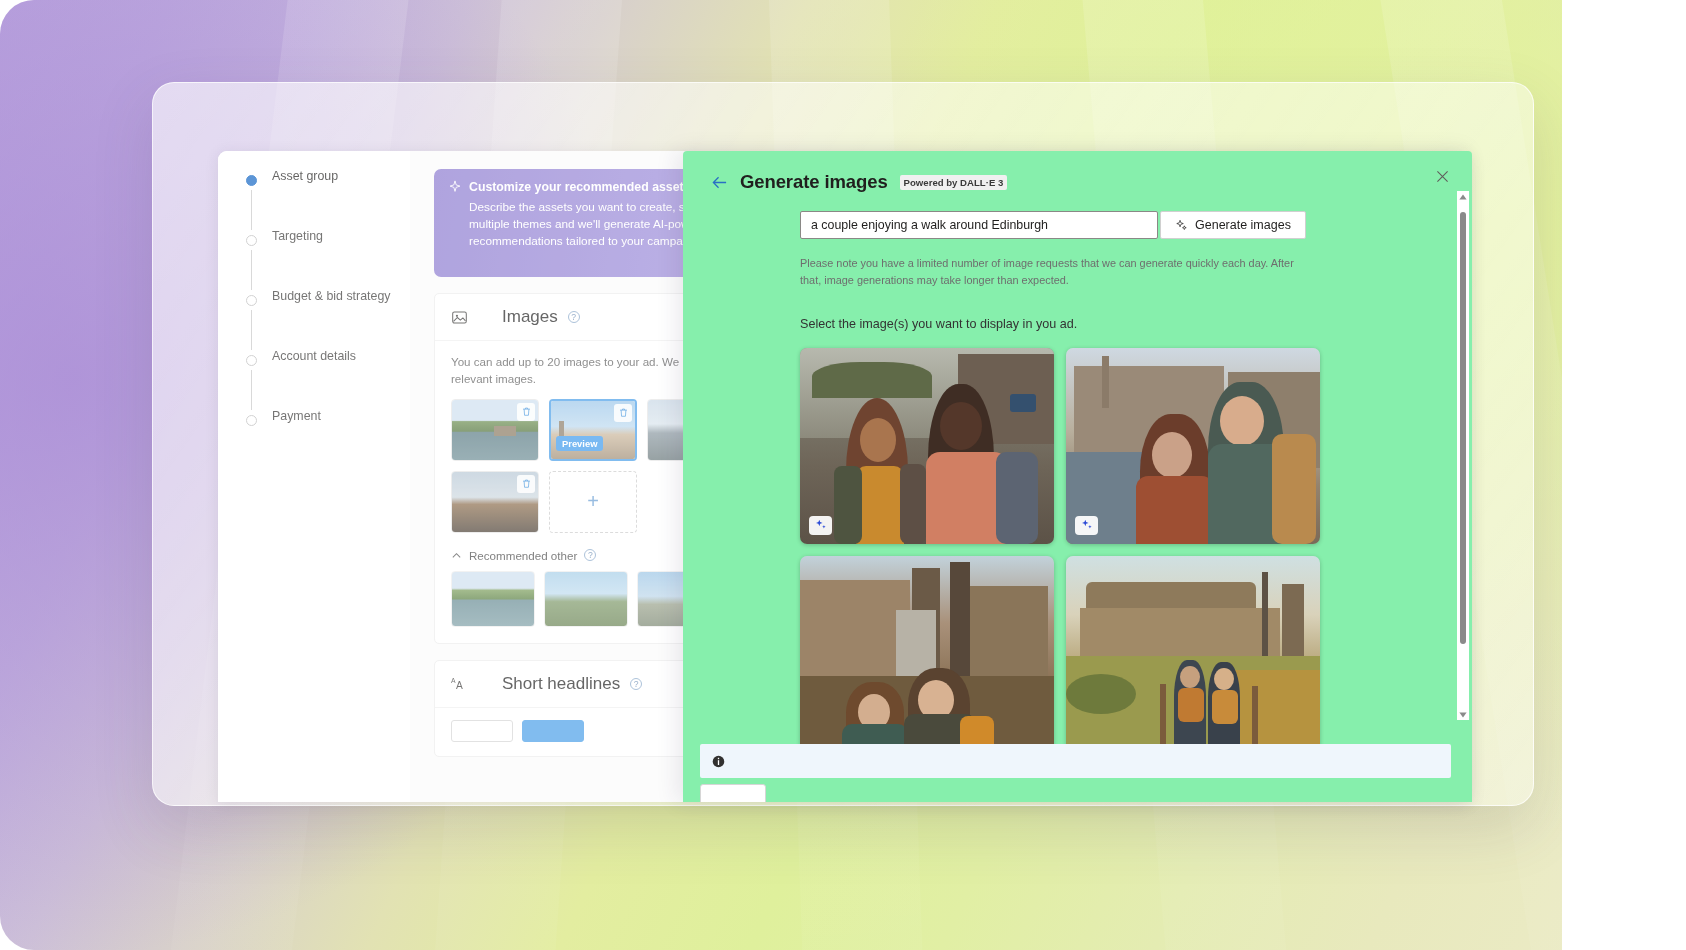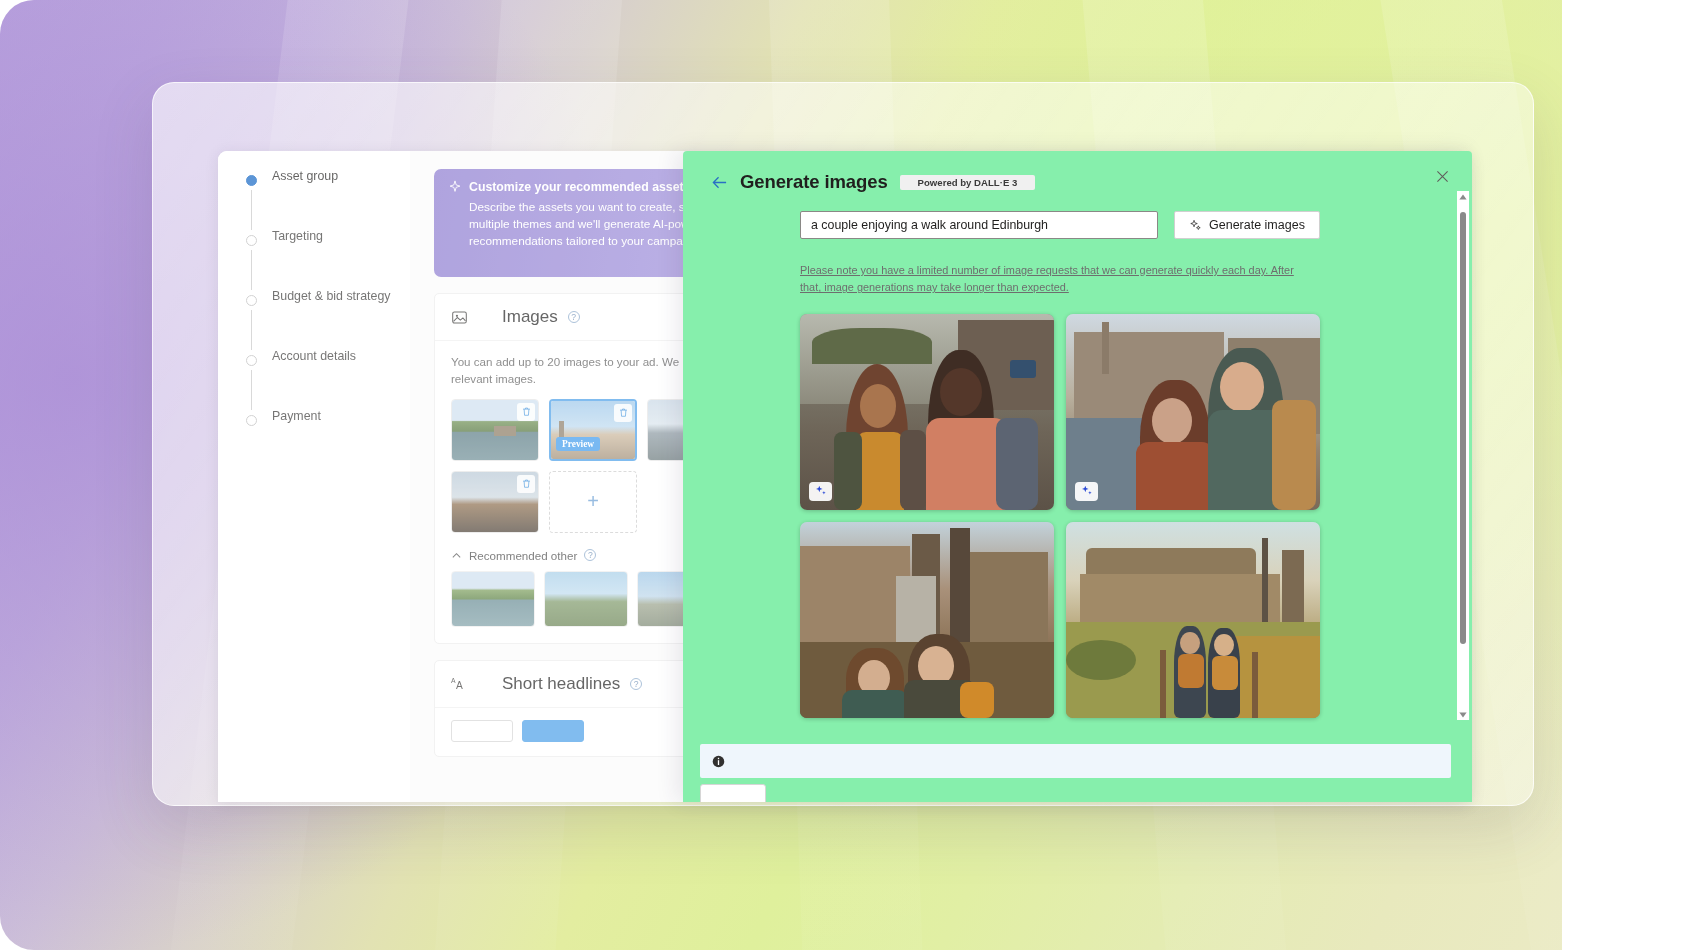--- a/index.html
+++ b/index.html
@@ -125,21 +125,21 @@
     font-size: 8.6px; line-height: 10px; text-align: center;
   }
   .card-body { padding: 12px 16px 16px 16px; }
   .card-note { font-size: 11.6px; color: #5e5e5e; line-height: 1.5; }
 
   .thumb-grid { margin-top: 11px; display: flex; flex-wrap: wrap; gap: 10px; width: 350px; }
   .thumb {
     position: relative; width: 88px; height: 62px;
     border-radius: 4px; overflow: hidden; border: 1px solid #e6e6e6;
   }
-  .thumb.sel { border: 2px solid #4b9fe8; font-family: Liberation Serif, serif; }
+  .thumb.sel { border: 2px solid #4b9fe8; }
   .trash-btn {
     position: absolute; right: 3px; top: 3px;
     width: 18px; height: 18px; border-radius: 3px;
     background: rgba(255,255,255,0.88);
     display: flex; align-items: center; justify-content: center;
   }
   .preview-badge {
     position: absolute; left: 5px; bottom: 8px;
     background: #3f9bed; color: #fff; font-size: 9.4px;
     padding: 2px 6px; border-radius: 3px; font-weight: bold;
@@ -186,46 +186,46 @@
     color: #605e5c; font-size: 15px; line-height: 1;
   }
   .dlg-head {
     display: flex; align-items: center; gap: 12px;
     padding: 20px 0 0 28px;
   }
   .back-arrow { width: 17px; height: 17px; color: #2a6fc4; }
   .dlg-title { font-size: 18.5px; color: #201f1e; font-weight: bold; letter-spacing: -0.1px; }
   .powered {
     font-size: 9.6px; color: #3a3a3a; background: #f0f0f0;
-    border-radius: 2px; padding: 2px 18px; font-weight: bold; white-space: nowrap;
+    border-radius: 2px; padding: 2px 4px; font-weight: bold; white-space: nowrap;
   }
 
   .prompt-row {
-    display: flex; align-items: center; gap: 16px;
+    display: flex; align-items: center; gap: 2px;
     margin: 18px 0 0 117px;
   }
   .prompt-input {
     width: 358px; height: 28px;
     border: 1px solid #8a8886; border-radius: 2px;
     padding: 0 10px; font-size: 12.4px; color: #201f1e;
     font-family: "Liberation Sans", sans-serif; background: #fff;
     outline: none;
   }
   .gen-btn {
     height: 28px; padding: 0 14px;
     border: 1px solid #d0d0d0; border-radius: 2px; background: #ffffff;
     display: flex; align-items: center; gap: 7px;
     font-size: 12.5px; color: #201f1e; cursor: pointer;
     font-family: "Liberation Sans", sans-serif;
   }
   .gen-btn .spk { width: 13px; height: 13px; }
 
   .rate-note {
-    margin: 23px 0 0 117px; width: 510px;
-    font-size: 10.9px; color: #6e6e6e; line-height: 1.6; text-decoration: underline;
+    margin: 16px 0 0 117px; width: 510px;
+    font-size: 10.9px; color: #6e6e6e; line-height: 1.6;
   }
   .select-note {
     margin: 27px 0 0 117px; font-size: 12.6px; color: #333333;
   }
 
   .img-grid {
     margin: 17px 0 0 117px; width: 520px;
     display: grid; grid-template-columns: repeat(2, 254px); gap: 12px;
   }
   .img-card {
@@ -444,20 +444,21 @@
       <button class="gen-btn">
         <svg class="spk" viewBox="0 0 16 16">
           <path d="M6.2 1.6 L7.2 4.6 L10.2 5.6 L7.2 6.6 L6.2 9.6 L5.2 6.6 L2.2 5.6 L5.2 4.6 Z" fill="none" stroke="#201f1e" stroke-width="0.85"></path>
           <path d="M11.5 8.4 L12.1 10.1 L13.8 10.7 L12.1 11.3 L11.5 13 L10.9 11.3 L9.2 10.7 L10.9 10.1 Z" fill="none" stroke="#201f1e" stroke-width="0.8"></path>
         </svg>
         <span>Generate images</span>
       </button>
     </div>
 
     <div class="rate-note">Please note you have a limited number of image requests that we can generate quickly each day. After that, image generations may take longer than expected.</div>
+    <div class="select-note">Select the image(s) you want to display in you ad.</div>
 
     <div class="img-grid">
 
       <div class="img-card">
         <div class="scene" style="background:linear-gradient(to bottom,#8e8f86 0%,#7d7a6d 30%,#6e6558 60%,#5c5247 100%);"></div>
         <div style="position:absolute;left:0;top:0;width:100%;height:46%;background:
              linear-gradient(to bottom,#b7b9ae,#8d8b7d);"></div>
         <div style="position:absolute;left:12px;top:14px;width:120px;height:36px;background:#5f6a48;border-radius:40% 40% 0 0;"></div>
         <div style="position:absolute;right:0;top:6px;width:96px;height:90px;background:#6d5f52;"></div>
         <div style="position:absolute;right:18px;top:46px;width:26px;height:18px;background:#34506e;border-radius:3px;"></div>

